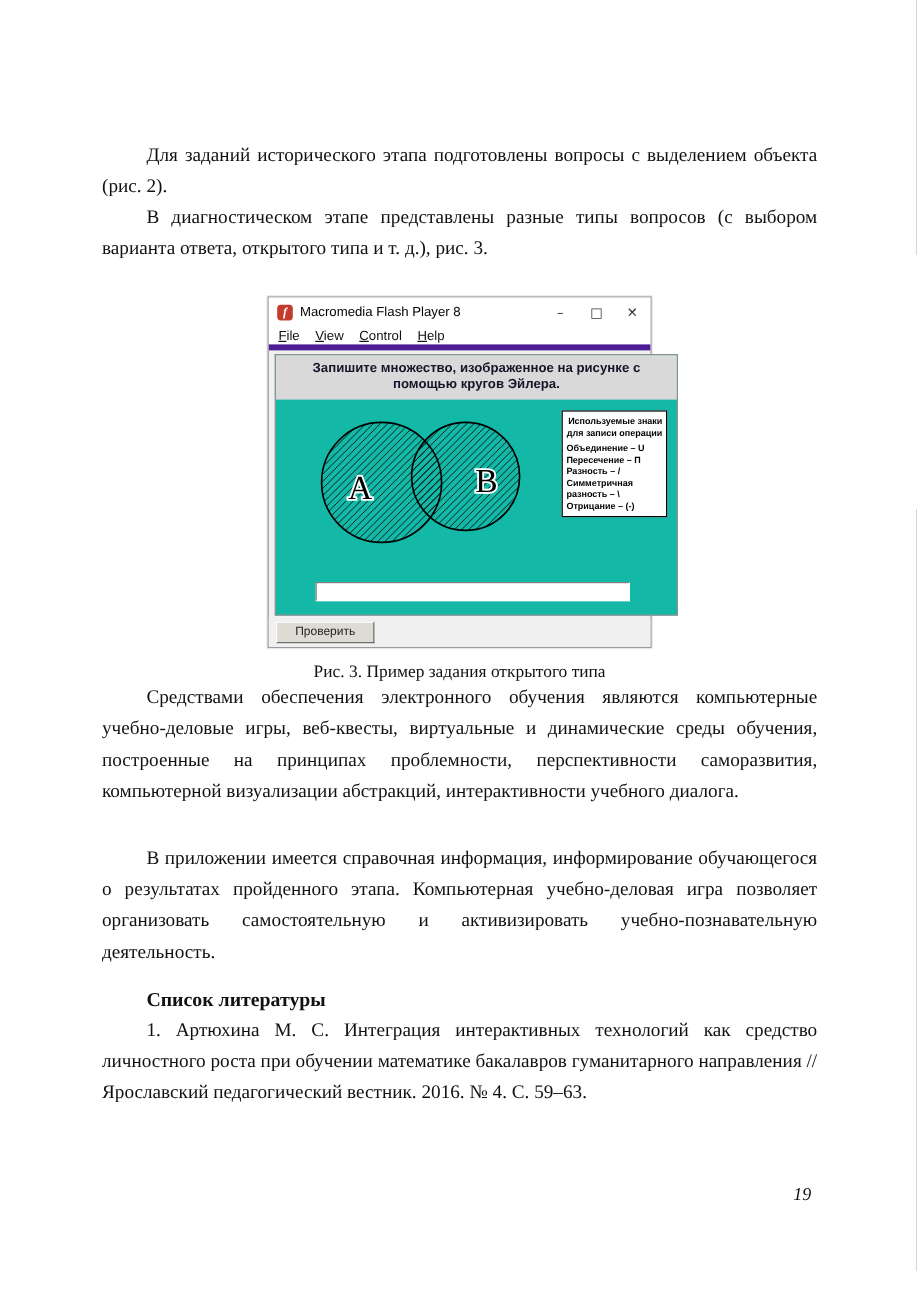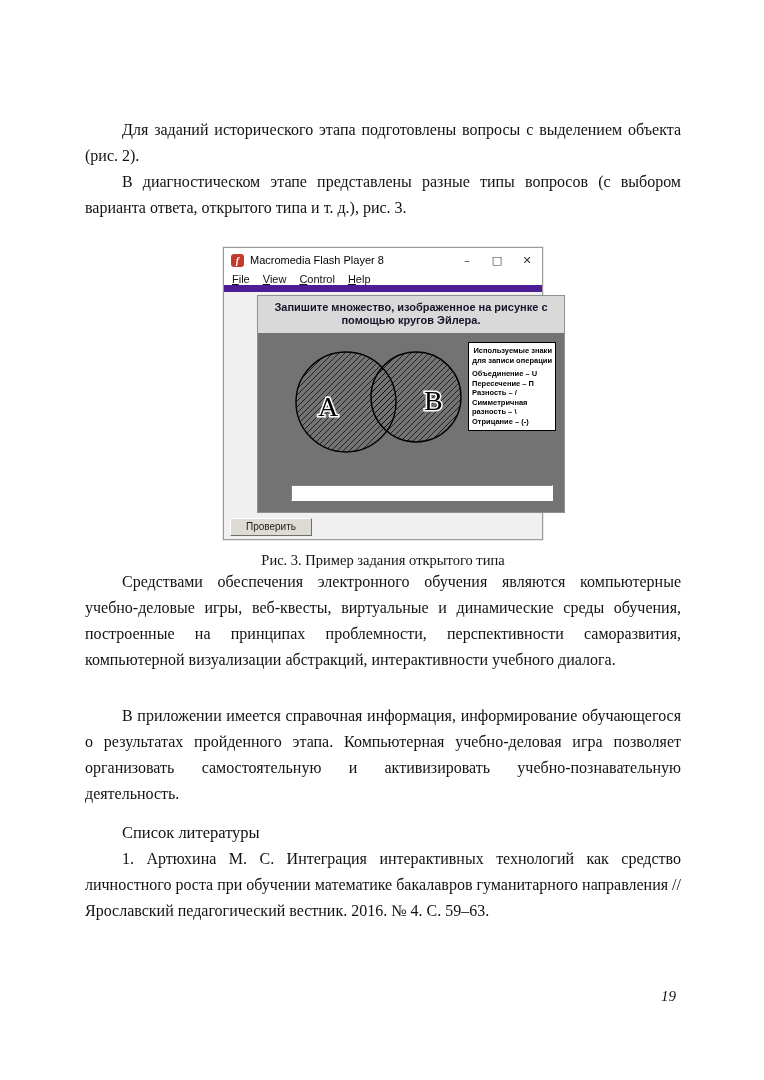--- a/index.html
+++ b/index.html
@@ -56,29 +56,28 @@
     width:30px; height:100%;
     display:flex; align-items:center; justify-content:center;
     font-size:11px; color:#333;
     font-family:"DejaVu Sans", sans-serif;
   }
   .menubar {
     height:20px; background:#ffffff;
     display:flex; align-items:center;
     padding-left:8px; gap:13px;
     font-size:11px; color:#111;
-    border-bottom:7px solid #4c1d95;
+    border-bottom:5px solid #4c1d95;
   }
   .menu-item:first-letter { text-decoration:underline; }
   .stage {
     position:absolute; left:5px; top:47px;
-    width:308px; height:218px;
-    background:#737373;
+    width:336px; height:218px;
+    background:#14b8a6;
     border:1px solid #8f8f8f;
-    margin-left:28px;
   }
   .prompt {
     background:#d9d9d9;
     padding:5px 14px 6px 14px;
     text-align:center;
     font-weight:bold; font-size:11px; line-height:13px;
     color:#15152a;
   }
   .venn { position:absolute; left:8px; top:46px; }
   .legend-box {
@@ -121,21 +120,21 @@
   .caption {
     margin-top:12px;
     text-align:center;
     font-size:14.5px;
     color:#111;
   }
   
   .after-fig { margin-top:30px; }
   .bib-heading {
     margin-top:13px;
-    font-size:16.5px; font-weight:normal;
+    font-size:16.5px; font-weight:bold;
     text-indent:37px;
     line-height:26px;
   }
   .page-number {
     position:absolute;
     right:88px; top:988px;
     font-size:15px; font-style:italic;
   }
 </style>
 </head>

